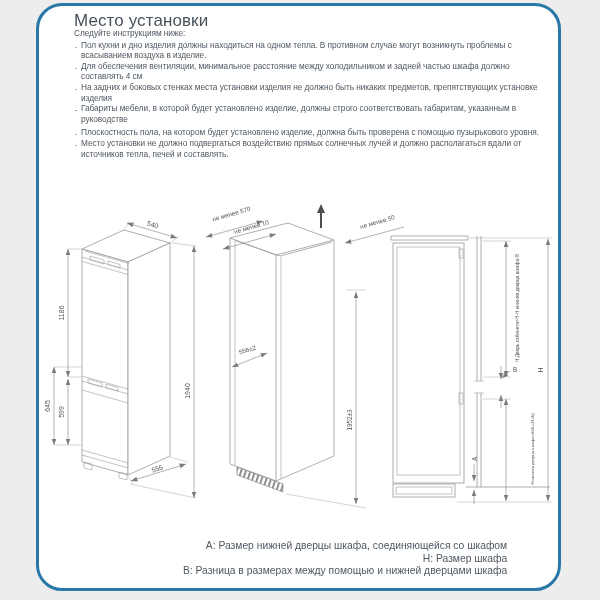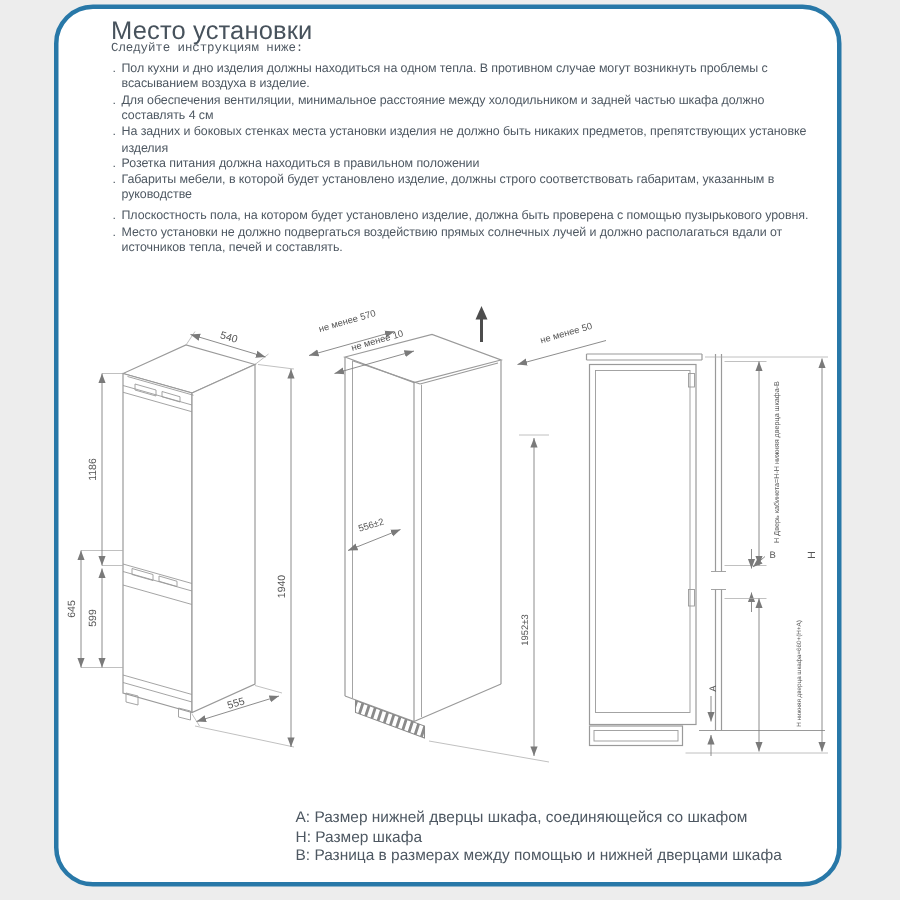--- a/index.html
+++ b/index.html
@@ -3,26 +3,26 @@
 <meta charset="utf-8">
 <style>
   html,body{margin:0;padding:0;}
   body{background:#ededed;font-family:"Liberation Sans","DejaVu Sans",sans-serif;}
   #screen{position:relative;width:600px;height:600px;background:#ededed;overflow:hidden;}
   .page{position:absolute;left:36px;top:3px;width:525px;height:588px;background:#ffffff;
         border:3px solid #2878a8;border-radius:26px;box-sizing:border-box;}
   .title{position:absolute;left:74px;top:11px;font-size:17px;color:#47525c;letter-spacing:.1px;}
   .instructions{position:absolute;left:74px;top:28px;width:470px;font-size:8.3px;line-height:10.6px;
         color:#4e5862;letter-spacing:-0.05px;}
-  .instructions .intro{margin:0 0 1px 0;font-family:Liberation Mono, monospace;}
+  .instructions .intro{margin:0 0 1px 0;}
   ul.inst{list-style:none;margin:0;padding:0;}
   ul.inst li{position:relative;padding-left:7px;}
   ul.inst li .dot{position:absolute;left:1px;top:0;}
   ul.inst li.sp{margin-top:3px;}
-  .legend{position:absolute;left:197px;top:540px;font-size:10.3px;line-height:12.5px;color:#4e5862;}
+  .legend{position:absolute;left:183px;top:540px;font-size:10.3px;line-height:12.5px;color:#4e5862;text-align:right;}
   svg.diagrams{position:absolute;left:0;top:0;}
   .ln{stroke:#9a9a9a;fill:none;stroke-width:0.8;}
   .fc{stroke:#9a9a9a;fill:#ffffff;stroke-width:0.8;}
   .det{stroke:#9a9a9a;fill:none;stroke-width:0.6;}
   .dim{stroke:#7f7f7f;fill:none;stroke-width:0.6;}
   .ext{stroke:#ababab;fill:none;stroke-width:0.5;}
   svg text{fill:#555555;font-family:"Liberation Sans","DejaVu Sans",sans-serif;}
   .t7{font-size:7px;} .t65{font-size:6.3px;} .t48{font-size:4.8px;} .t42{font-size:4.2px;}
 </style>
 </head>
@@ -32,21 +32,21 @@
   <div class="page"></div>
 
   <div class="title">Место установки</div>
 
   <div class="instructions">
     <p class="intro">Следуйте инструкциям ниже:</p>
     <ul class="inst">
       <li><span class="dot">.</span><span>Пол кухни и дно изделия должны находиться на одном тепла. В противном случае могут возникнуть проблемы с всасыванием воздуха в изделие.</span></li>
       <li><span class="dot">.</span><span>Для обеспечения вентиляции, минимальное расстояние между холодильником и задней частью шкафа должно составлять 4 см</span></li>
       <li><span class="dot">.</span><span>На задних и боковых стенках места установки изделия не должно быть никаких предметов, препятствующих установке изделия</span></li>
-      <li><span class="dot">.</span><span>Розетка питания должна находиться в правильном положении</span></li>
+      <li><span class="dot">.</span></li>
       <li><span class="dot">.</span><span>Габариты мебели, в которой будет установлено изделие, должны строго соответствовать габаритам, указанным в руководстве</span></li>
       <li class="sp"><span class="dot">.</span><span>Плоскостность пола, на котором будет установлено изделие, должна быть проверена с помощью пузырькового уровня.</span></li>
       <li><span class="dot">.</span><span>Место установки не должно подвергаться воздействию прямых солнечных лучей и должно располагаться вдали от источников тепла, печей и составлять.</span></li>
     </ul>
   </div>
 
   <svg class="diagrams" width="600" height="600" viewBox="0 0 600 600">
     <defs>
       <marker id="ma" markerUnits="userSpaceOnUse" markerWidth="7" markerHeight="7" refX="6.4" refY="3.5" orient="auto-start-reverse">
         <path d="M0,1.1 L6.4,3.5 L0,5.9 z" fill="#7a7a7a"></path>

